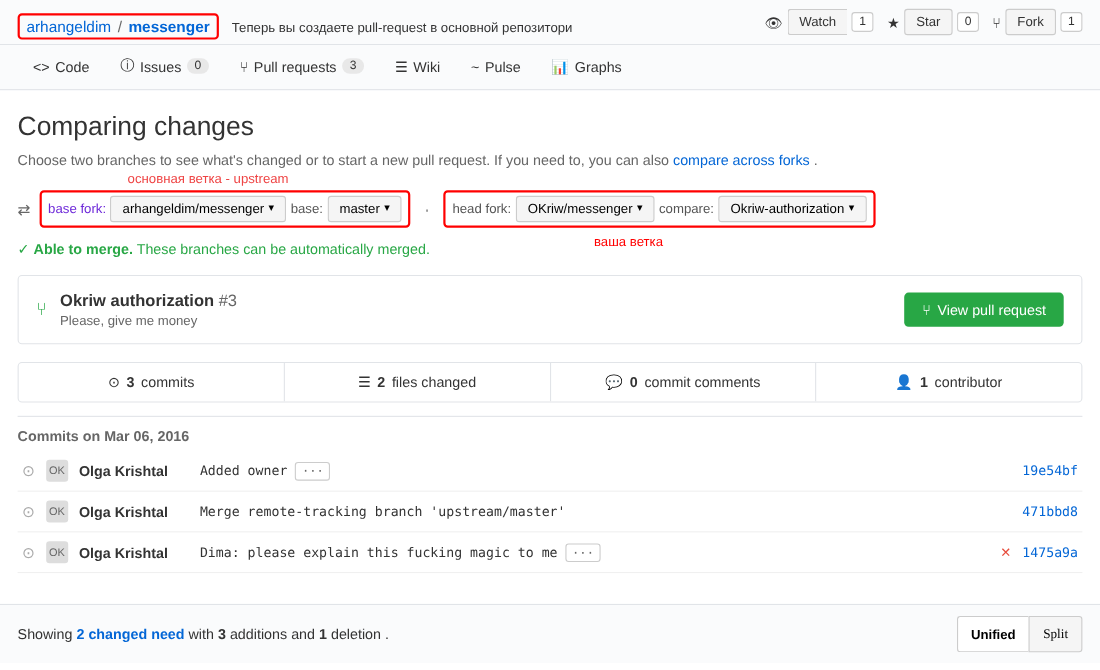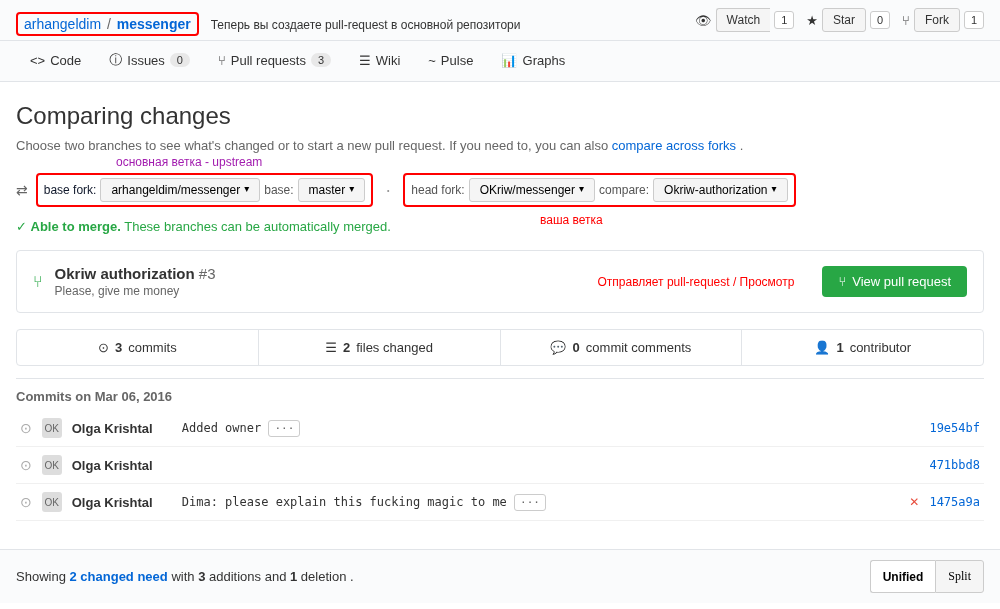--- a/index.html
+++ b/index.html
@@ -130,26 +130,26 @@
 
 <div class="page-content">
   <h1 class="page-title">Comparing changes</h1>
   <p class="page-desc">
     <span>Choose two branches to see what's changed or to start a new pull request. If you need to, you can also</span>
     <a class="compare-link">compare across forks</a>
     <span>.</span>
   </p>
 
   <div style="position:relative; margin-bottom: 8px;">
-    <span class="annotation-text" style="position:absolute; top:-18px; left:100px; color:#a21caf; font-size:12px;">основная ветка - upstream</span>
+    <span class="annotation-text" style="position:absolute; top:-18px; left:100px; color:#ef4444; font-size:12px;">основная ветка - upstream</span>
   </div>
   <div class="branch-selector-area">
     <span style="color:#666; font-size:14px;">⇄</span>
     <div class="branch-group">
-      <span style="font-size:12px; color:#0f172a;">base fork:</span>
+      <span style="font-size:12px; color:#6d28d9;">base fork:</span>
       <button class="branch-btn">
         <span>arhangeldim/messenger</span>
         <span class="caret">▾</span>
       </button>
       <span style="font-size:12px; color:#555;">base:</span>
       <button class="branch-btn">
         <span>master</span>
         <span class="caret">▾</span>
       </button>
     </div>
@@ -177,23 +177,20 @@
   </div>
 
   <div class="pr-box">
     <span class="pr-icon">⑂</span>
     <div class="pr-info">
       <div class="pr-title">
         <span>Okriw authorization</span>
         <span class="pr-num">#3</span>
       </div>
       <div class="pr-subtitle">Please, give me money</div>
-    </div>
-    <div style="text-align:center; margin-right:16px;">
-      <span style="color:red; font-size:12px;">Отправляет pull-request / Просмотр</span>
     </div>
     <button class="view-pr-btn">
       <span>⑂</span>
       <span>View pull request</span>
     </button>
   </div>
 
   <div class="stats-bar">
     <div class="stat-item">
       <span>⊙</span>
@@ -226,20 +223,21 @@
     <span class="commit-message">
       <span>Added  owner</span>
       <span class="commit-more">···</span>
     </span>
     <a class="commit-hash">19e54bf</a>
   </div>
   <div class="commit-row">
     <span class="commit-dot">⊙</span>
     <span class="commit-avatar">OK</span>
     <span class="commit-author">Olga Krishtal</span>
+    <span class="commit-message">Merge remote-tracking branch 'upstream/master'</span>
     <a class="commit-hash">471bbd8</a>
   </div>
   <div class="commit-row">
     <span class="commit-dot">⊙</span>
     <span class="commit-avatar">OK</span>
     <span class="commit-author">Olga Krishtal</span>
     <span class="commit-message">
       <span>Dima: please explain this fucking magic to me</span>
       <span class="commit-more">···</span>
     </span>

